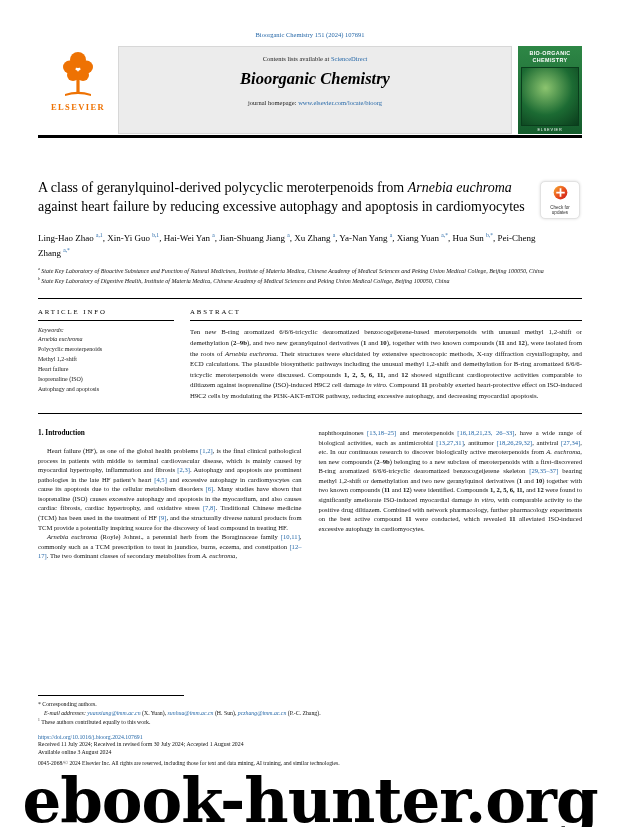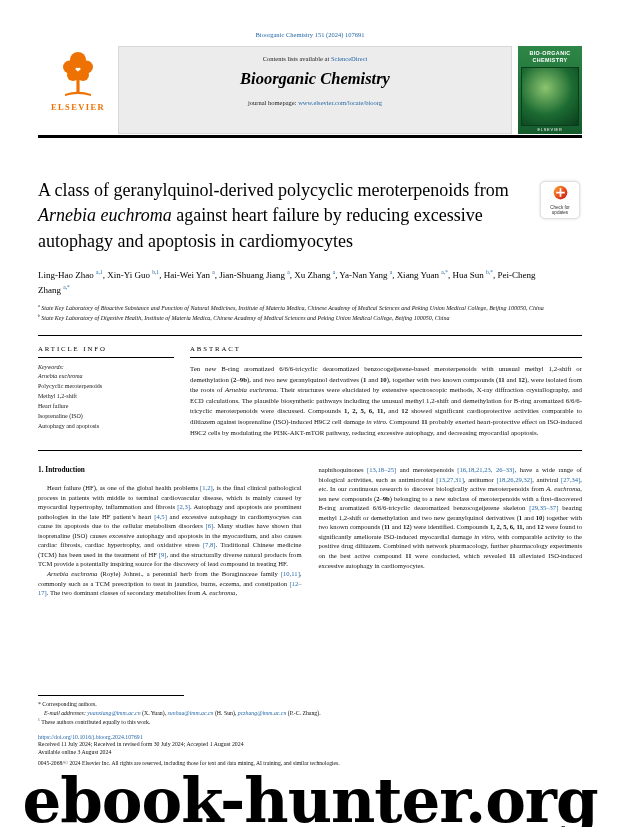--- a/index.html
+++ b/index.html
@@ -19,21 +19,21 @@
   .jtitle { font-size:16.5px; font-weight:600; color:#000; margin-top:7px;font-style:italic; }
   .homepage { font-size:6.5px; margin-top:10px; color:#222; }
   .cover { width:64px; margin-left:6px; background:linear-gradient(180deg,#2e8746,var(--cover-green)); display:flex; flex-direction:column; align-items:center; padding:4px 3px 2px; }
   .cover-title { color:#fff; font-family:"Liberation Sans", sans-serif; font-weight:bold; font-size:5.4px; letter-spacing:0.4px; text-align:center; line-height:1.25; }
   .cover-img { margin-top:3px; width:100%; flex:1; background:radial-gradient(circle at 42% 35%, #8cc46f 0%, #1c6b33 55%, #0a3d1c 100%); border:1px solid #0a3d1c; }
   .cover-els { color:#fff; font-size:3.8px; letter-spacing:0.8px; margin-top:2px; font-family:"Liberation Sans", sans-serif; }
 
   .rule-thick { height:2.5px; background:#000; margin-top:1px; }
 
   .title-wrap { position:relative; margin-top:22px; padding-right:56px; }
-  .atitle { font-size:18px; font-weight:normal; line-height:1.42; color:#000;margin-top:40px; }
+  .atitle { font-size:14px; font-weight:normal; line-height:1.42; color:#000;margin-top:40px; }
   .badge { position:absolute; right:2px; top:3px; width:40px; border:1px solid #e2e2e2; border-radius:5px; padding:3px 2px 2px; text-align:center; box-shadow:0 0 3px rgba(0,0,0,0.15); background:#fff; }
   .badge-txt { font-family:"Liberation Sans", sans-serif; font-size:4.6px; color:#333; line-height:1.3; margin-top:1px; }
 
   .authors { margin-top:14px; font-size:9px; color:#000; line-height:1.5; padding-right:30px; }
   .sup { vertical-align:super; font-size:62%; }
   .affils { margin-top:7px; font-size:6px; font-style:italic; line-height:1.6; color:#111; }
 
   .info-block { margin-top:12px; border-top:1.2px solid #000; border-bottom:1px solid #000; display:flex; padding:9px 0 12px; }
   .info-left { width:152px; flex:none; padding-right:16px; }
   .info-right { flex:1; }

